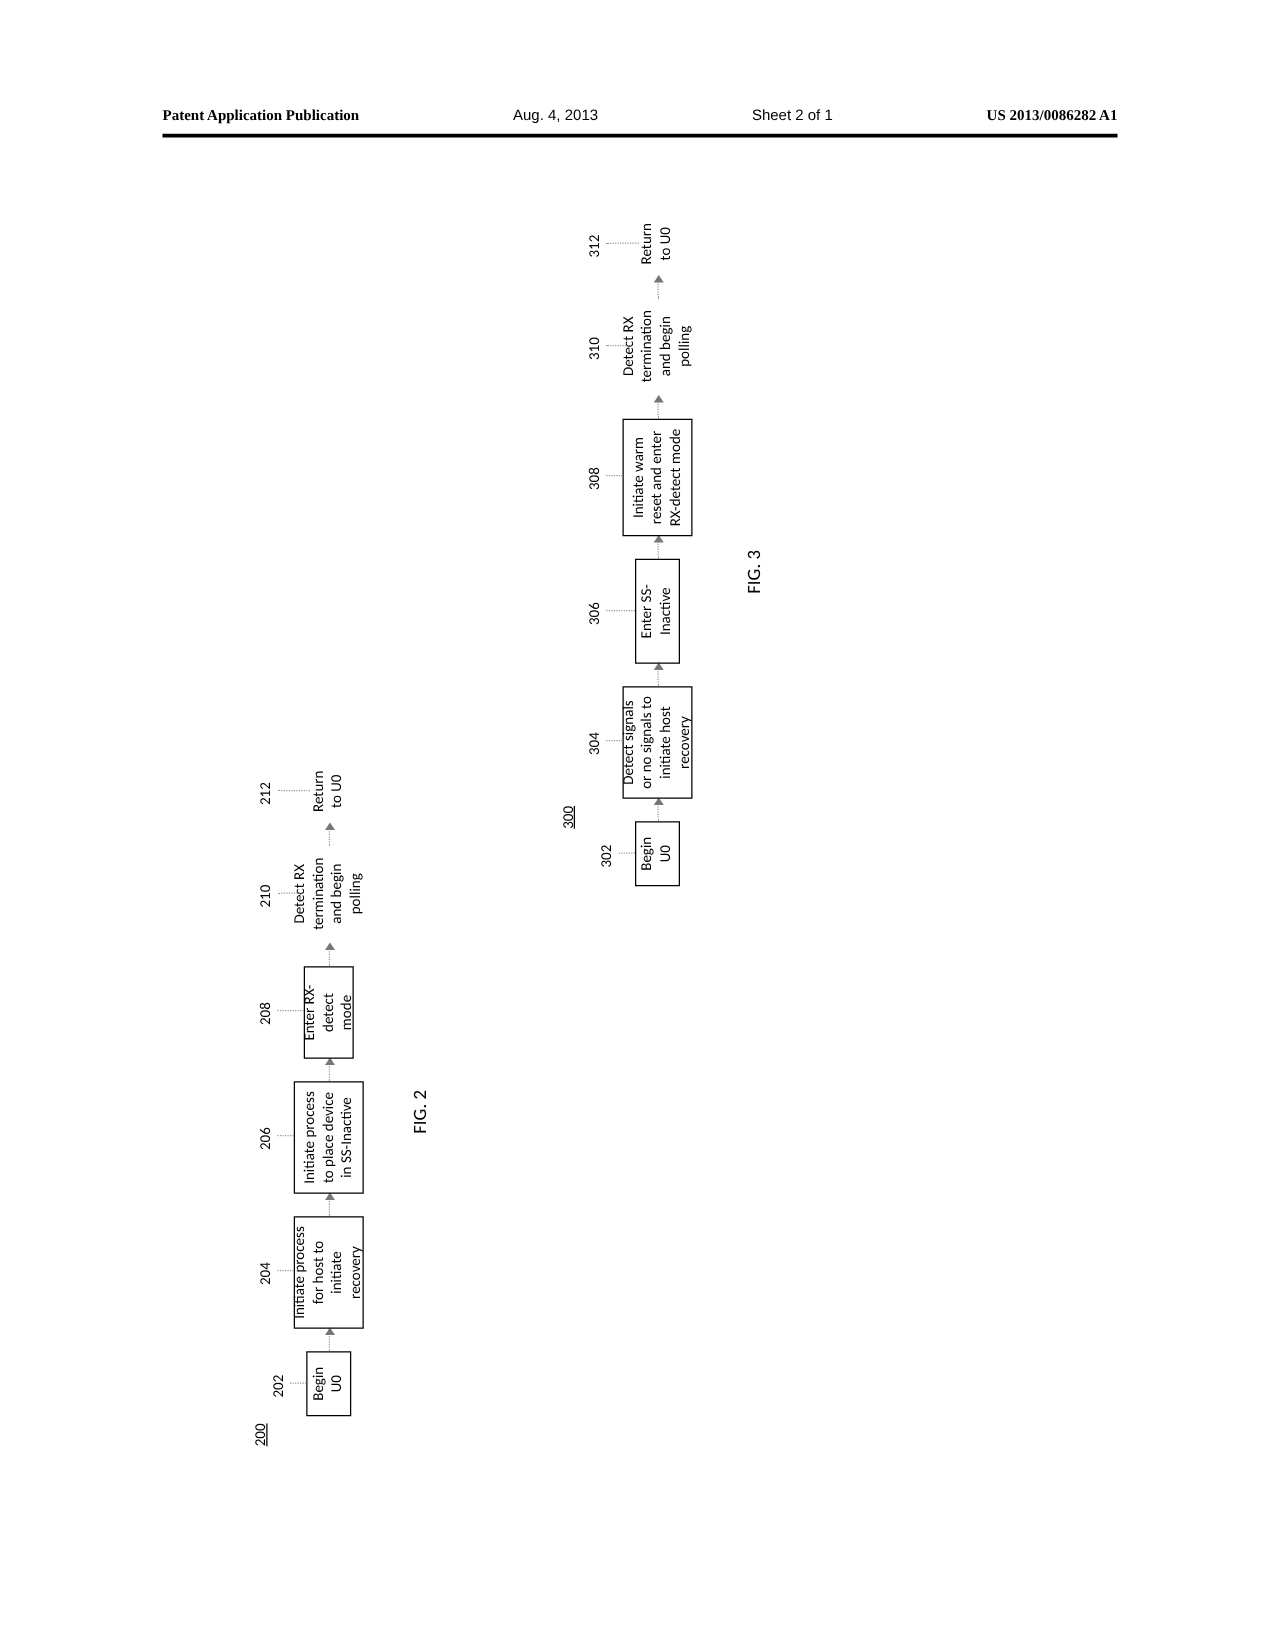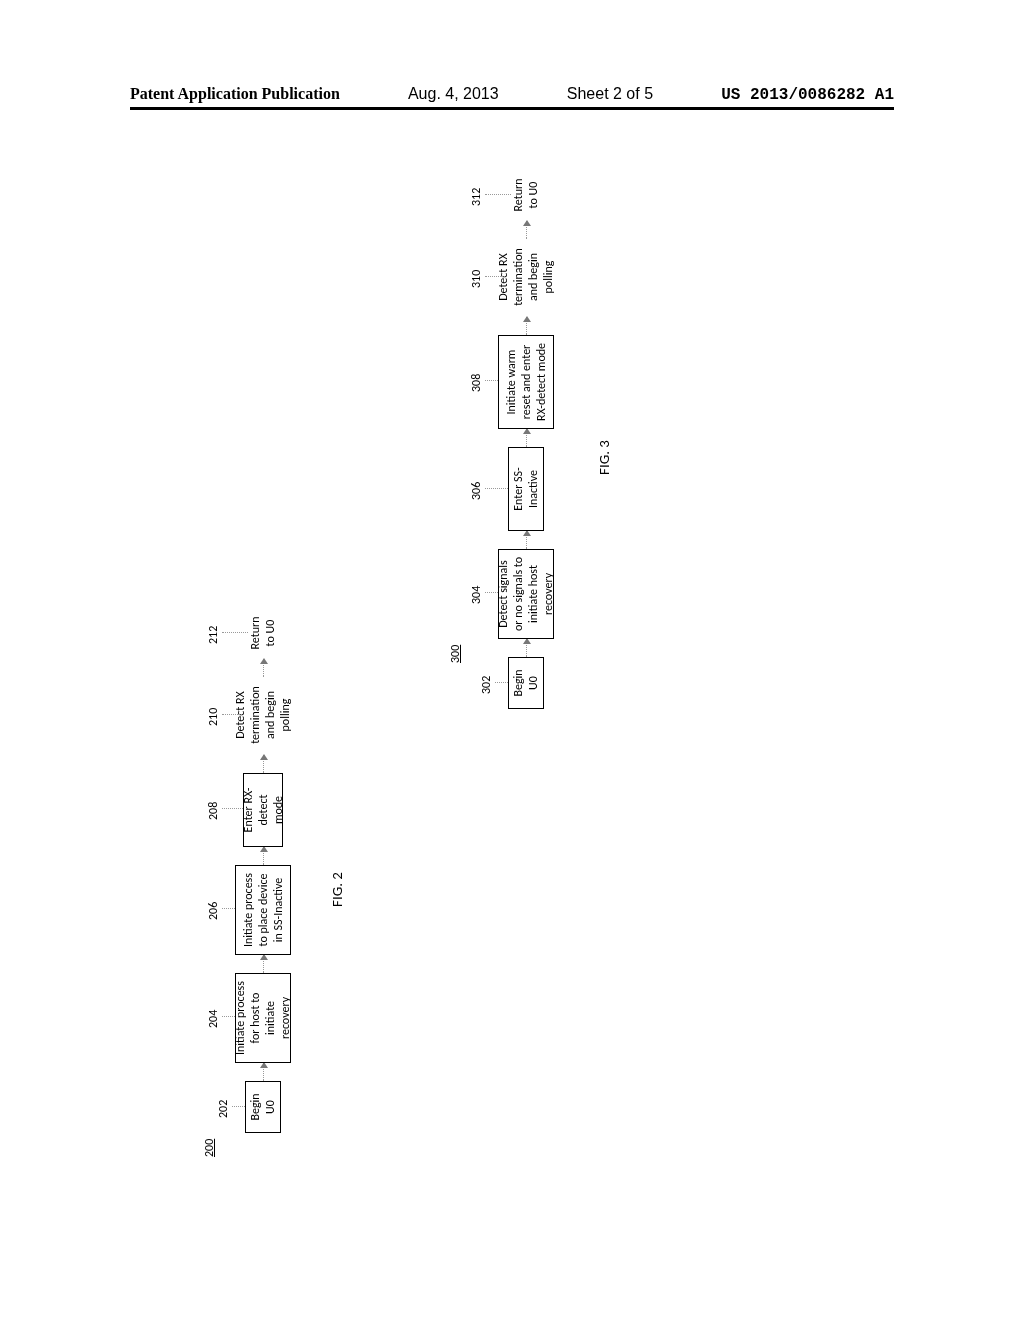--- a/index.html
+++ b/index.html
@@ -1,38 +1,38 @@
 <!DOCTYPE html>
 <html><head>
   <meta charset="utf-8">
   <style>
     * { margin: 0; padding: 0; box-sizing: border-box; }
     body { font-family: "Times New Roman", serif; background: #fff; width: 1024px; height: 1320px; position: relative; }
-    .header { position: absolute; top: 85px; left: 0; right: 0; padding: 0 130px; display: flex; justify-content: space-between; align-items: baseline; font-size: 16px; }
+    .header { position: absolute; top: 85px; left: 0; right: 0; padding: 0 130px; display: flex; justify-content: space-between; align-items: baseline; font-size: 12px; }
     .header-left { font-weight: bold; }
     .header-center { font-family: Arial, sans-serif; }
-    .header-right { font-family: Liberation Mono, monospace; font-weight: bold; }
+    .header-right { font-family: Liberation Serif, serif; font-weight: bold; }
     .header-rule { position: absolute; top: 107px; left: 130px; right: 130px; height: 3px; background: #000; }
     .diagram-container { position: absolute; font-family: Calibri, Arial, sans-serif; }
     .rotated { transform: rotate(-90deg); transform-origin: center; }
     .fc-box { border: 1px solid #000; text-align: center; padding: 4px 6px; font-size: 12px; line-height: 1.25; position: absolute; width: 90px; display: flex; align-items: center; justify-content: center; }
     .fc-label { position: absolute; font-size: 12px; }
     .fc-num { position: absolute; font-size: 12px; text-decoration: underline; }
     .fc-caption { position: absolute; font-size: 15px; font-family: Calibri, Arial, sans-serif; }
     .dotted-line { position: absolute; border-top: 1px dotted #999; }
     .dotted-arrow-h { position: absolute; height: 0; border-top: 1px dotted #999; }
     .dotted-arrow-h::after { content: ""; position: absolute; right: -1px; top: -4px; border-left: 6px solid #777; border-top: 4px solid transparent; border-bottom: 4px solid transparent; }
   </style>
 </head>
 <body>
 
 <div class="header">
   <span class="header-left">Patent Application Publication</span>
   <span class="header-center">Aug. 4, 2013</span>
-  <span class="header-center">Sheet 2 of 5</span>
+  <span class="header-center">Sheet 2 of 1</span>
   <span class="header-right">US 2013/0086282 A1</span>
 </div>
 <div class="header-rule"></div>
 
 <div class="diagram-container rotated" style="left: 100px; top: 757px; width: 510px; height: 310px;">
   <div class="fc-num" style="left: 10px; top: 2px;">200</div>
 
   <div class="fc-box" style="left: 34px; top: 45px; width: 52px; height: 36px;">
     <span>Begin U0</span>
   </div>

